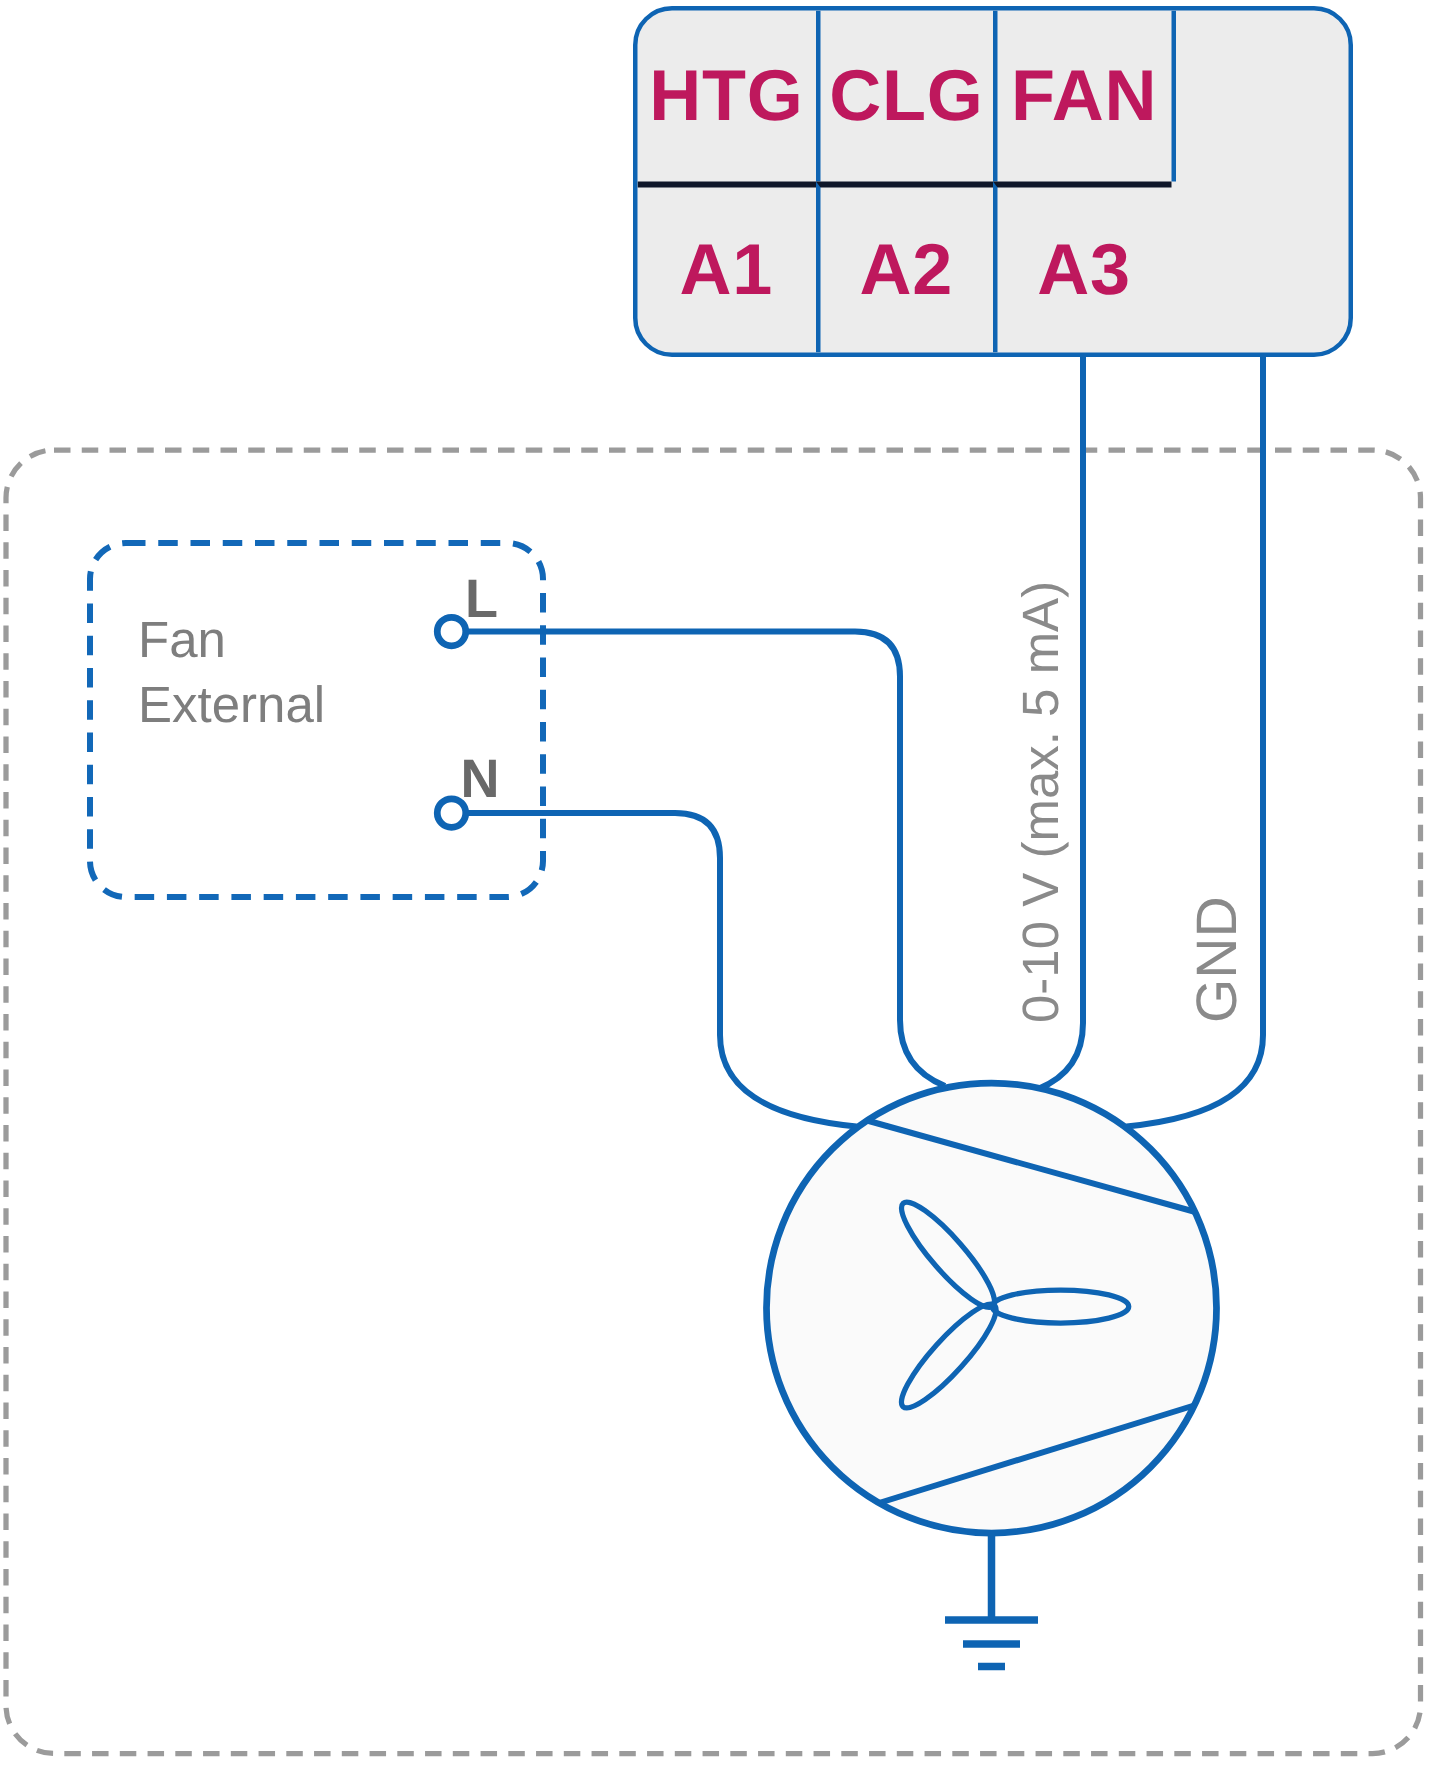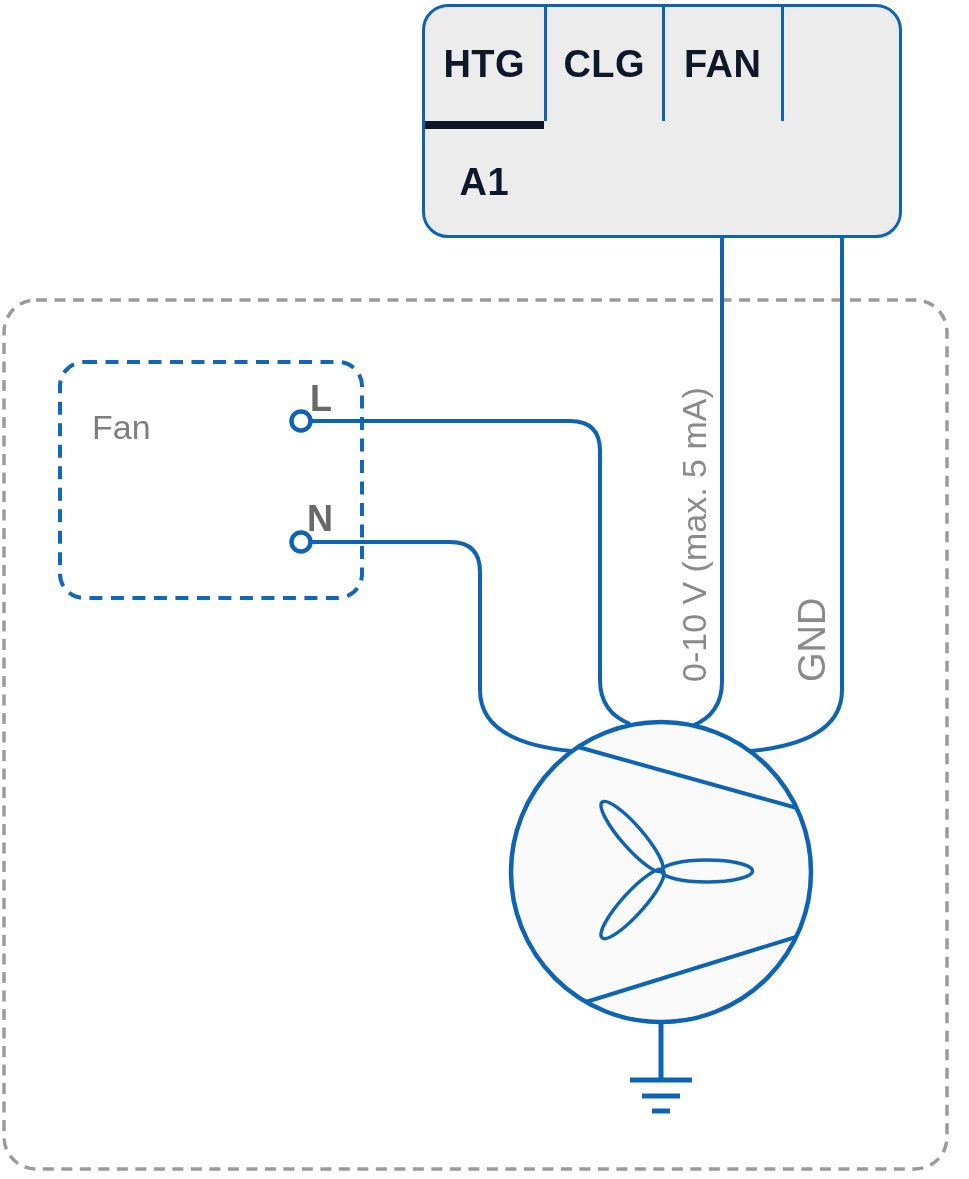--- a/index.html
+++ b/index.html
@@ -11,25 +11,25 @@
 
   
   .terminal-block{
     position:absolute;left:422px;top:4px;width:480px;height:234px;
     box-sizing:border-box;border:3px solid #0e64b3;border-radius:26px;
     background:#ececec;z-index:2;overflow:hidden;
     display:grid;grid-template-columns:repeat(4,1fr);grid-template-rows:1fr 1fr;
   }
   .tcell{
     display:flex;align-items:center;justify-content:center;
-    font-size:38px;font-weight:700;color:#0f172a;letter-spacing:0.5px;
+    font-size:48px;font-weight:700;color:#be185d;letter-spacing:0.5px;
     box-sizing:border-box;
   }
   .tcell.cl{border-left:3px solid #0e64b3;}
-  .tcell.rt{border-top:8px solid #0f172a;}
+  .tcell.rt{border-top:4px solid #0f172a;}
 
   
   .supply-title{
     position:absolute;left:92px;top:406px;z-index:2;
     font-size:34px;line-height:43px;color:#7e7e7e;white-space:nowrap;
   }
   .term-label{
     position:absolute;z-index:2;font-size:36px;font-weight:700;color:#696969;
   }
   .term-label.l{left:310px;top:378px;}
@@ -82,24 +82,27 @@
     <circle cx="301" cy="421" r="9.5" fill="#ffffff" stroke="#0e64b3" stroke-width="4.5"></circle>
     <circle cx="301" cy="542" r="9.5" fill="#ffffff" stroke="#0e64b3" stroke-width="4.5"></circle>
   </svg>
 
   <div class="terminal-block">
     <div class="tcell">HTG</div>
     <div class="tcell cl">CLG</div>
     <div class="tcell cl">FAN</div>
     <div class="tcell cl"></div>
     <div class="tcell rt">A1</div>
+    <div class="tcell rt cl">A2</div>
+    <div class="tcell rt cl">A3</div>
   </div>
 
   <div class="supply-title">
     <div>Fan</div>
+    <div>External</div>
   </div>
 
   <div class="term-label l">L</div>
   <div class="term-label n">N</div>
 
   <div class="wire-label a3">0-10 V (max. 5 mA)</div>
   <div class="wire-label g0">GND</div>
 
 </div>
 

